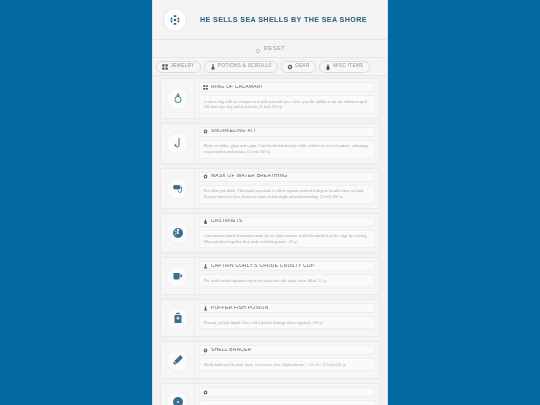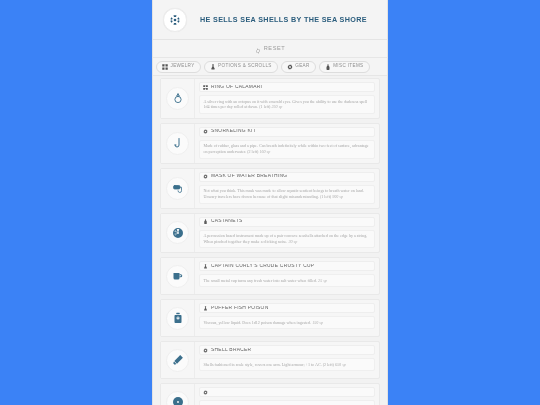--- a/index.html
+++ b/index.html
@@ -9,21 +9,21 @@
     height: 405px;
     background: #ffffff;
     font-family: "Liberation Sans", sans-serif;
     overflow: hidden;
   }
 
   #app {
     position: relative;
     width: 540px;
     height: 405px;
-    background: #3b82f6;
+    background: #0369a1;
   }
 
   
   .panel {
     position: absolute;
     left: 152px;
     top: 0;
     width: 236px;
     height: 405px;
     background: #f2f2f2;

